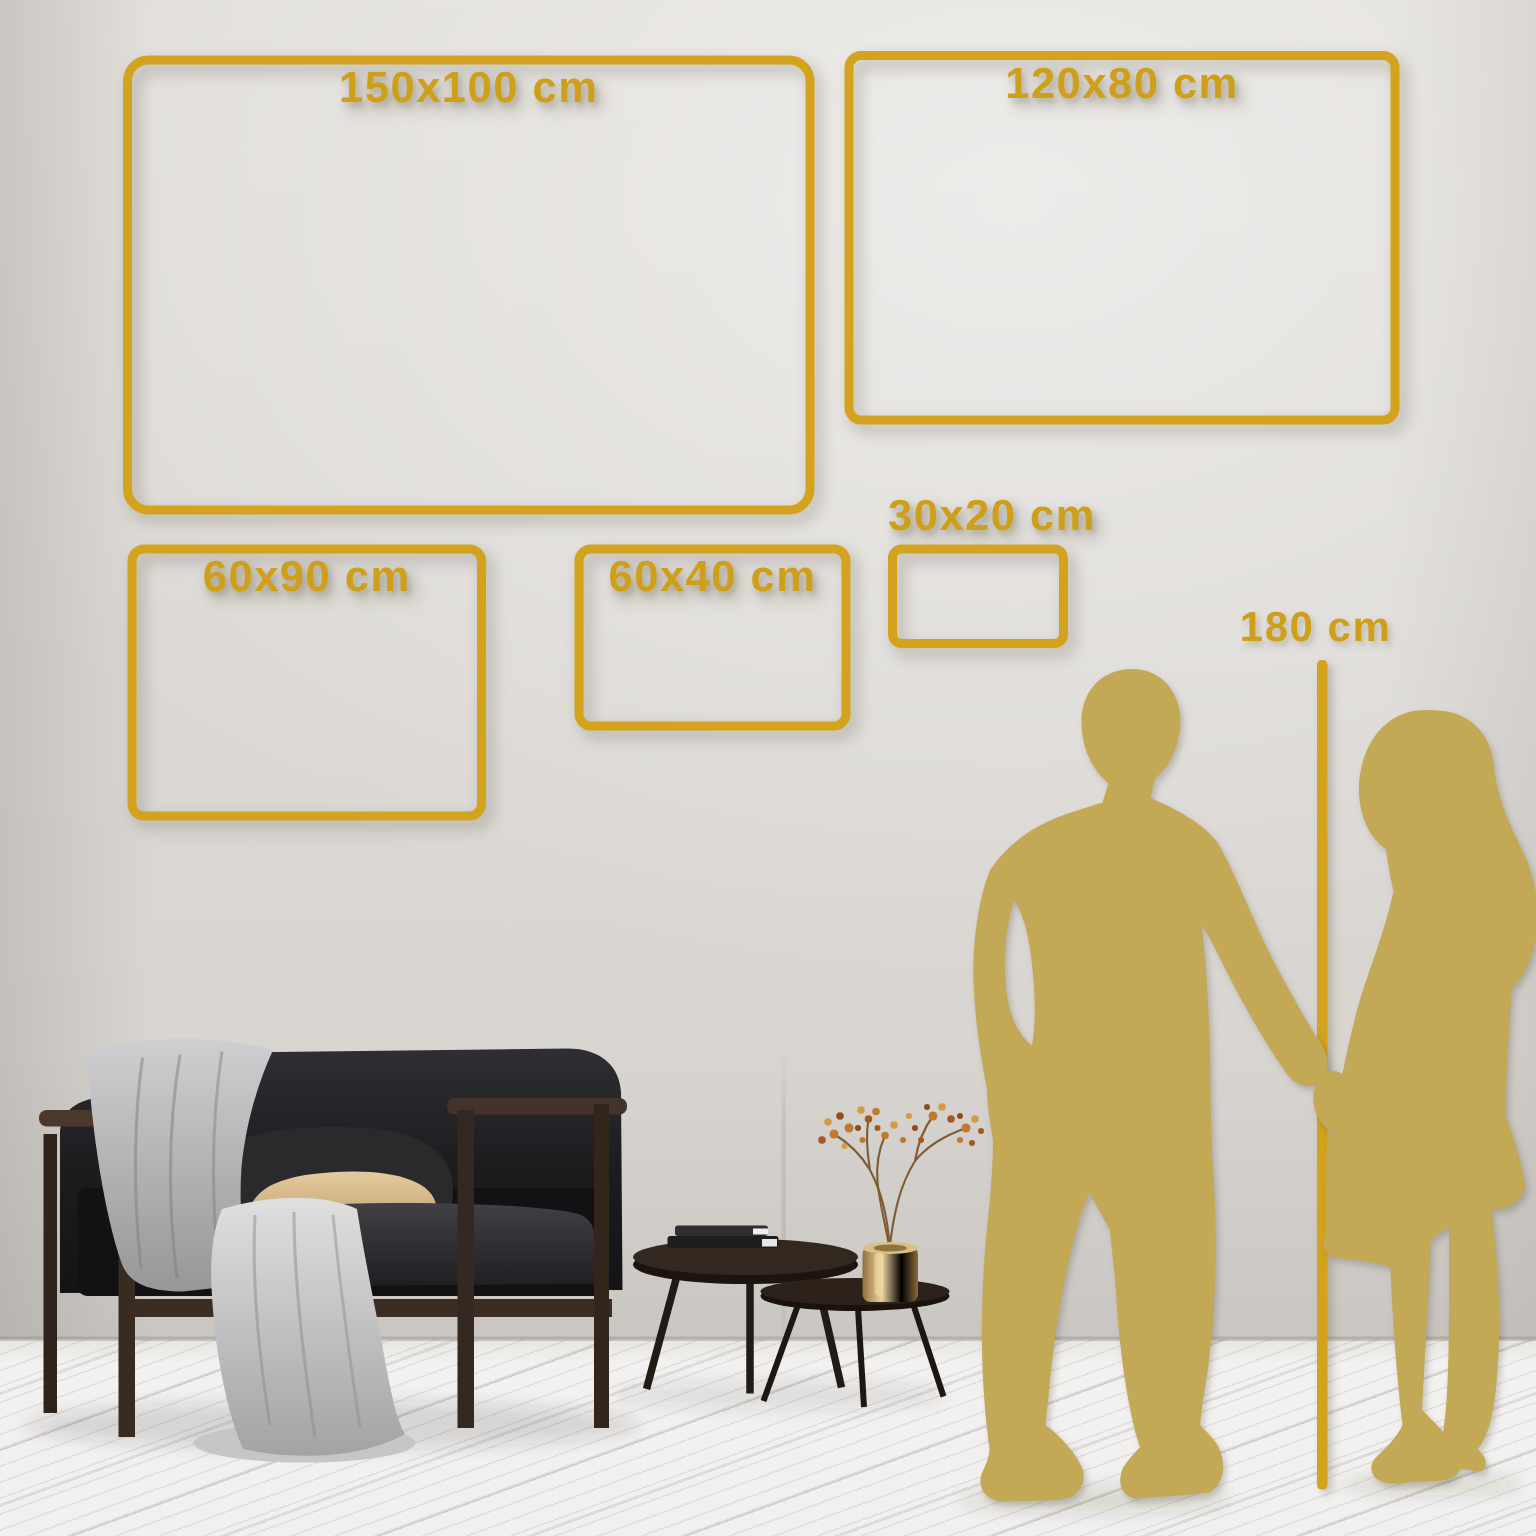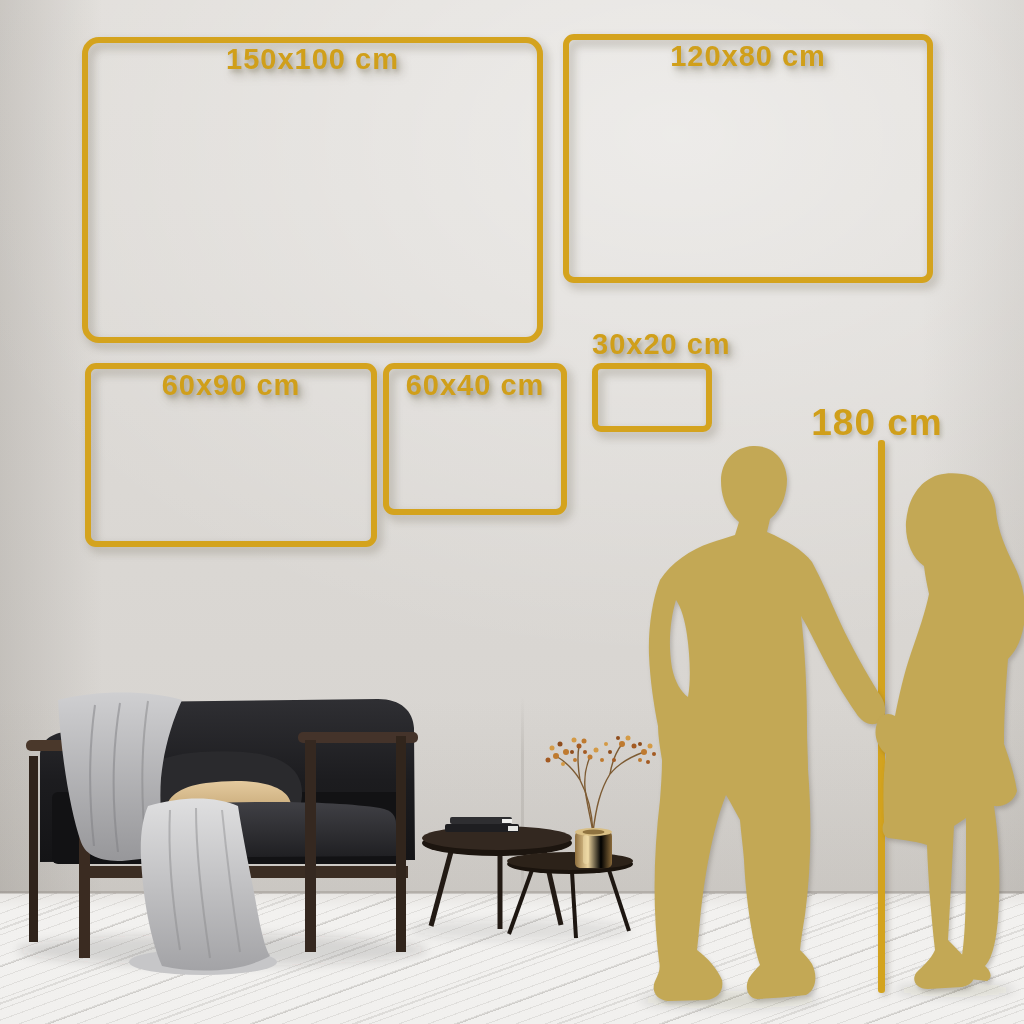--- a/index.html
+++ b/index.html
@@ -25,27 +25,27 @@
   .floor-edge{position:absolute;left:0;top:891px;width:1024px;height:3px;
         background:rgba(125,120,112,0.30);}
   
   .frame{position:absolute;border:6px solid #d4a31e;border-radius:11px;box-sizing:border-box;
          display:flex;align-items:flex-start;justify-content:center;
          filter:drop-shadow(4px 5px 5px rgba(88,80,58,0.35));}
   .size-label{color:#d09f1a;font-weight:700;font-size:29px;letter-spacing:1px;white-space:nowrap;
          filter:drop-shadow(2px 3px 2px rgba(95,85,50,0.28));}
   .f-150{left:82px;top:37px;width:461px;height:306px;border-radius:17px;}
   .f-120{left:563px;top:34px;width:370px;height:249px;}
-  .f-6090{left:85px;top:363px;width:292px;height:184px;}
-  .f-6040{left:383px;top:363px;width:184px;height:152px;}
+  .f-6090{left:85px;top:363px;width:239px;height:184px;}
+  .f-6040{left:383px;top:363px;width:184px;height:124px;}
   .f-3020{left:592px;top:363px;width:120px;height:69px;border-radius:9px;}
   .f-3020 .size-label{position:absolute;left:-6px;top:-41px;}
   
   .height-label{position:absolute;left:877px;top:402px;transform:translateX(-50%);
-         color:#d09f1a;font-weight:700;font-size:37px;letter-spacing:1px;white-space:nowrap;
+         color:#d09f1a;font-weight:700;font-size:28px;letter-spacing:1px;white-space:nowrap;
          filter:drop-shadow(2px 3px 2px rgba(95,85,50,0.28));}
   .height-line{position:absolute;left:878px;top:440px;width:7px;height:553px;
          background:#d3a31e;border-radius:3px;
          filter:drop-shadow(3px 3px 3px rgba(88,80,58,0.3));}
   .scene{position:absolute;left:0;top:0;pointer-events:none;}
 </style>
 </head>
 <body>
 
 <div class="stage">

